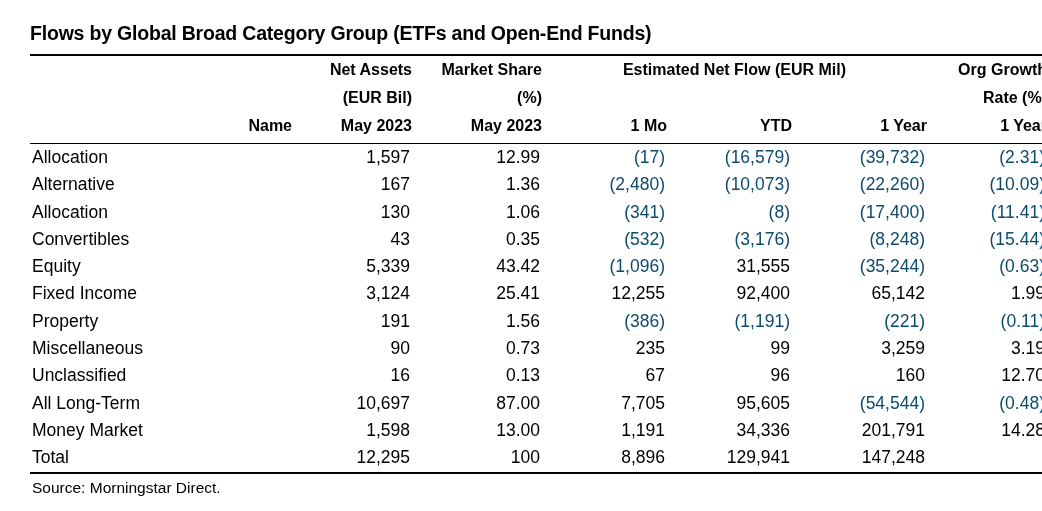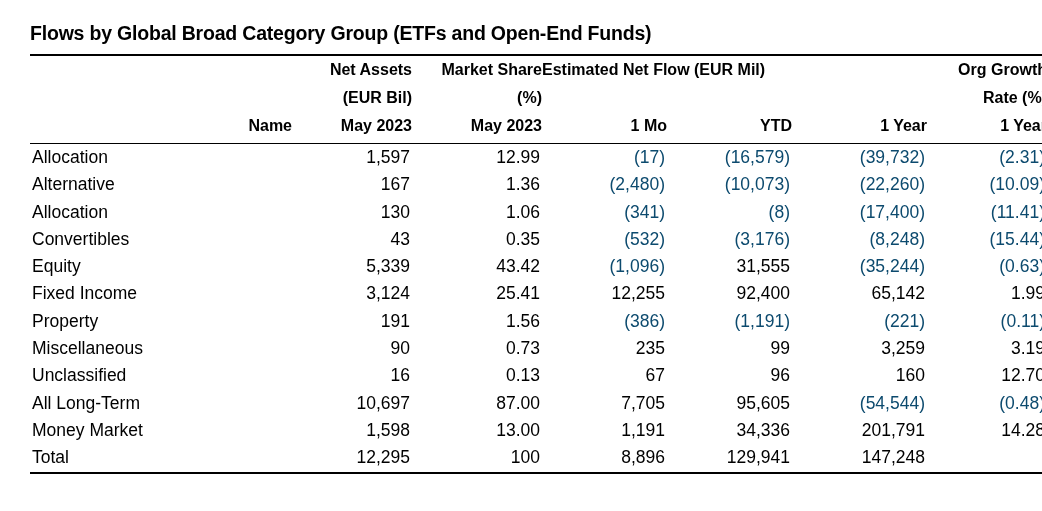--- a/index.html
+++ b/index.html
@@ -49,20 +49,21 @@
 
   thead td, thead th {
     font-weight: bold;
     font-size: 16px;
     line-height: 27px;
     padding-bottom: 0;
   }
   .hdr-right { text-align: right; padding-right: 2px; }
   .hdr-left { text-align: left; }
   .hdr-span {
+    text-align: center;
     font-weight: bold;
   }
   thead tr.row-grp td { padding-bottom: 1px; }
   thead tr.row-last td, thead tr.row-last th { padding-bottom: 4px; }
 
   tbody td {
     font-size: 17.5px;
     line-height: 27.3px;
     white-space: nowrap;
   }
@@ -229,13 +230,14 @@
           <td class="num endrule">12,295</td>
           <td class="num endrule">100</td>
           <td class="num endrule">8,896</td>
           <td class="num endrule">129,941</td>
           <td class="num endrule">147,248</td>
           <td class="num endrule"></td>
         </tr>
       </tbody>
   </table>
 
+  <div class="source">Source: Morningstar Direct.</div>
 </div>
 
 </body></html>

